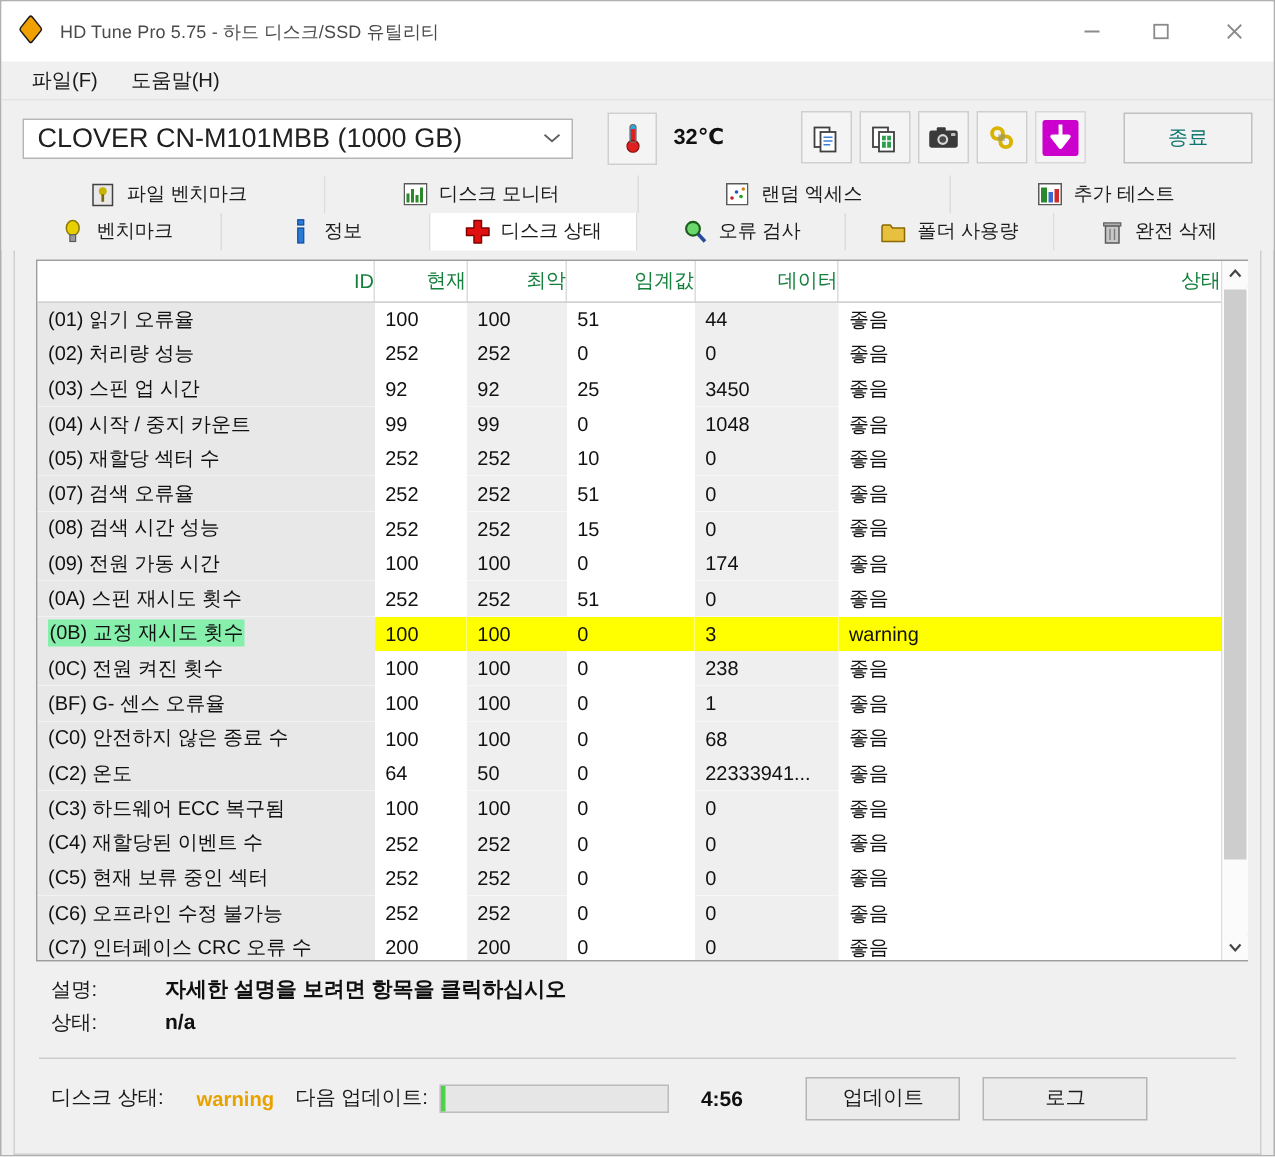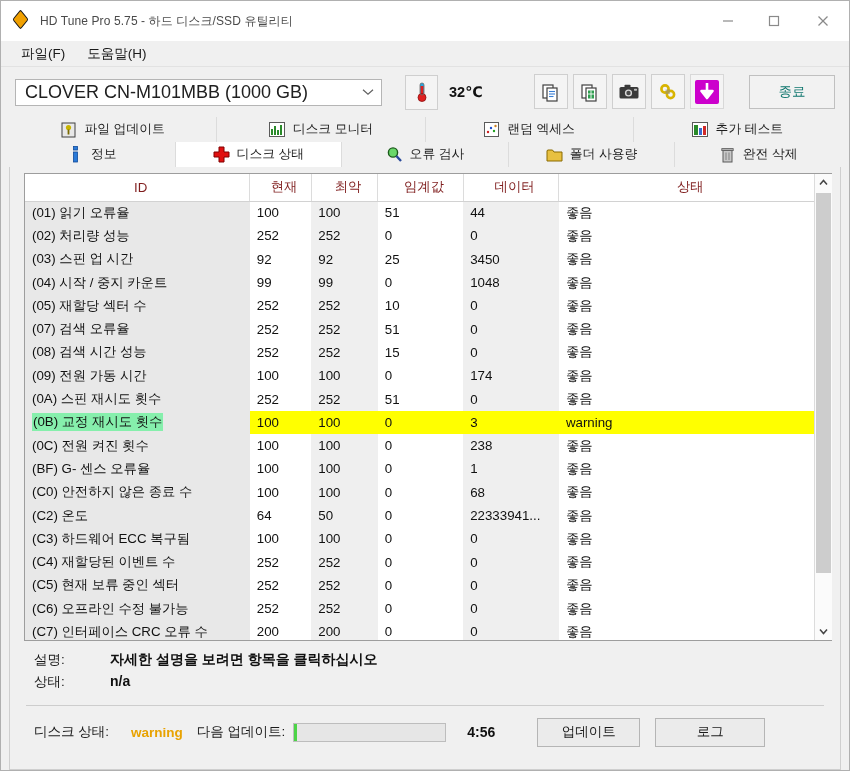--- a/index.html
+++ b/index.html
@@ -158,22 +158,22 @@
     display: flex; flex-direction: column;
     height: 468px;
     position: relative;
   }
   .grid-scrollarea { flex: 1 1 auto; display: flex; min-height: 0; }
   .grid-body-wrap { flex: 1 1 auto; overflow: hidden; }
 
   table.smart { border-collapse: collapse; width: 100%; table-layout: fixed; }
   table.smart th {
     font-weight: normal;
-    font-size: 13.3px; color: #7f1d1d;
-    text-align: center;
+    font-size: 13.3px; color: #15803d;
+    text-align: right;
     height: 27px;
     background: #ffffff;
     border-right: 1px solid #dcdcdc;
     border-bottom: 1px solid #d2d2d2;
     padding-left: 7px;
     vertical-align: middle;
   }
   table.smart th:last-child { border-right: none; }
   table.smart td {
     font-size: 13.3px; color: #111;
@@ -364,21 +364,21 @@
     <div class="tabrow row1">
 
       <div class="tab">
         <span class="tab-ico">
           <svg width="15" height="16" viewBox="0 0 15 16">
               <rect x="1" y="1" width="13" height="14" fill="#e8e8e8" stroke="#404040" stroke-width="1"></rect>
               <circle cx="7.5" cy="5.5" r="2.6" fill="#c8b400"></circle>
               <rect x="6.6" y="7.5" width="1.8" height="5" fill="#7a6a00"></rect>
             </svg>
         </span>
-        <span>파일 업데이트</span>
+        <span>파일 벤치마크</span>
       </div>
 
       <div class="tab">
         <span class="tab-ico">
           <svg width="16" height="15" viewBox="0 0 16 15">
               <rect x="0.5" y="0.5" width="15" height="14" fill="#ffffff" stroke="#5a5a5a" stroke-width="1"></rect>
               <rect x="2" y="7" width="2" height="6" fill="#2a8a2a"></rect>
               <rect x="5" y="4" width="2" height="9" fill="#2a8a2a"></rect>
               <rect x="8" y="8" width="2" height="5" fill="#2a8a2a"></rect>
               <rect x="11" y="3" width="2" height="10" fill="#2a8a2a"></rect>
@@ -410,20 +410,29 @@
               <rect x="11" y="4" width="3" height="9" fill="#d02a2a"></rect>
             </svg>
         </span>
         <span>추가 테스트</span>
       </div>
 
     </div>
 
     <div class="tabrow row2">
 
+      <div class="tab">
+        <span class="tab-ico">
+          <svg width="13" height="17" viewBox="0 0 13 17">
+              <ellipse cx="6.5" cy="6" rx="4.3" ry="5" fill="#e8d000" stroke="#8a7a00" stroke-width="1"></ellipse>
+              <rect x="4.6" y="10.5" width="3.8" height="4.5" fill="#9a9a9a" stroke="#5a5a5a" stroke-width="0.8"></rect>
+            </svg>
+        </span>
+        <span>벤치마크</span>
+      </div>
 
       <div class="tab">
         <span class="tab-ico">
           <svg width="11" height="17" viewBox="0 0 11 17">
               <rect x="3.5" y="0.5" width="4" height="3.5" fill="#2a7ad8" stroke="#104a9a" stroke-width="0.8"></rect>
               <rect x="3.5" y="6" width="4" height="10" fill="#2a7ad8" stroke="#104a9a" stroke-width="0.8"></rect>
             </svg>
         </span>
         <span>정보</span>
       </div>

